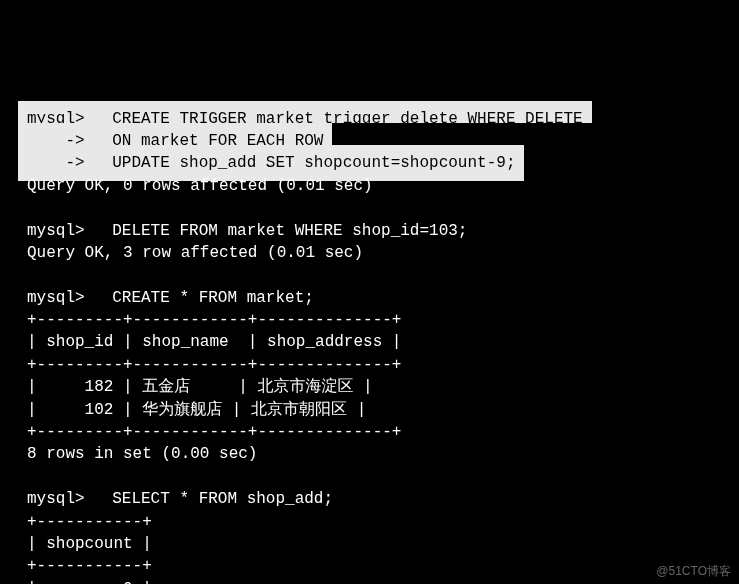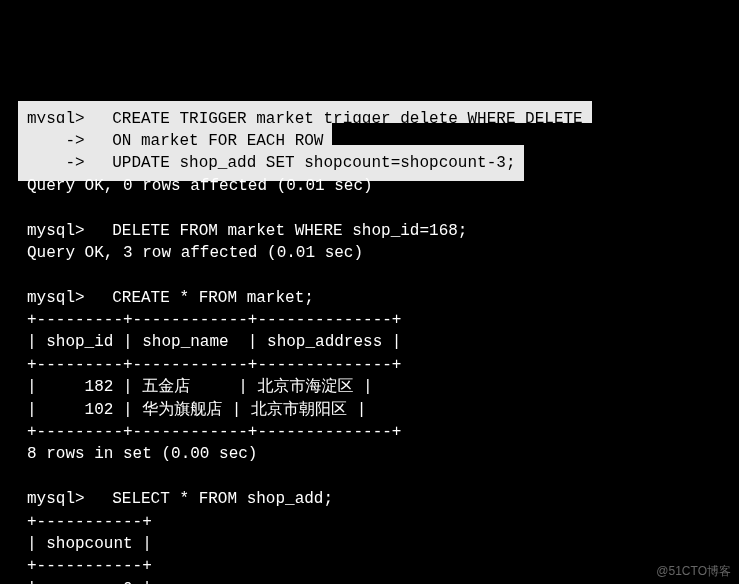--- a/index.html
+++ b/index.html
@@ -39,24 +39,24 @@
       font-family: Liberation Sans, sans-serif;
     }
   </style>
 </head>
 <body>
 
 
 
 <div class="terminal"><span class="highlight">mysql&gt;</span><span class="highlight"> CREATE TRIGGER market_trigger_delete WHERE DELETE</span><span class="normal"> </span>
 <span class="highlight">    -&gt;</span><span class="highlight"> ON market FOR EACH ROW</span><span class="normal">                                </span>
-<span class="highlight">    -&gt;</span><span class="highlight"> UPDATE shop_add SET shopcount=shopcount-3;</span><span class="normal">    </span>
+<span class="highlight">    -&gt;</span><span class="highlight"> UPDATE shop_add SET shopcount=shopcount-9;</span><span class="normal">    </span>
 <span>Query OK, 0 rows affected (0.01 sec)</span>
 
-<span>mysql&gt;</span><span> DELETE FROM market WHERE shop_id=168;</span>
+<span>mysql&gt;</span><span> DELETE FROM market WHERE shop_id=103;</span>
 <span>Query OK, 3 row affected (0.01 sec)</span>
 
 <span>mysql&gt;</span><span> CREATE * FROM market;</span>
 <span>+---------+------------+--------------+</span>
 <span>| shop_id | shop_name  | shop_address |</span>
 <span>+---------+------------+--------------+</span>
 <span>|     182 | 五金店     | 北京市海淀区 |</span>
 <span>|     102 | 华为旗舰店 | 北京市朝阳区 |</span>
 <span>+---------+------------+--------------+</span>
 <span>8 rows in set (0.00 sec)</span>

